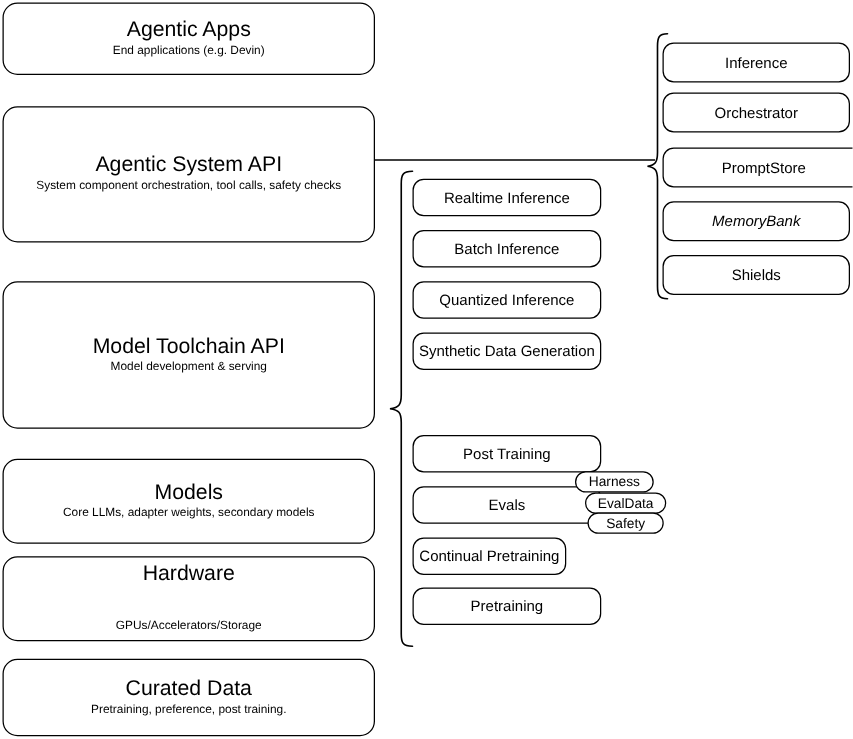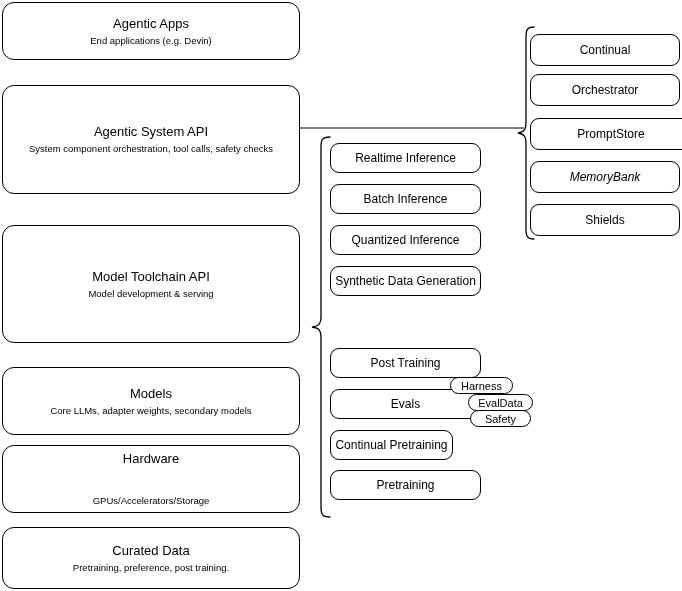--- a/index.html
+++ b/index.html
@@ -27,21 +27,21 @@
     border: 1px solid #000000;
     border-radius: 12px;
     background: #ffffff;
     display: flex;
     flex-direction: column;
     align-items: center;
     justify-content: center;
     text-align: center;
   }
   .layer-title {
-    font-size: 13px;
+    font-size: 17px;
     line-height: 17px;
     color: #000000;
   }
   .layer-sub {
     font-size: 9.5px;
     line-height: 14px;
     color: #000000;
     margin-top: 2px;
   }
   .pill-box {
@@ -149,42 +149,42 @@
   <div class="pill-box" style="left:330px; top:389px; width:151px; height:30px;">
     <span>Evals</span>
   </div>
   <div class="pill-box" style="left:330px; top:430px; width:123px; height:30px;">
     <span>Continual Pretraining</span>
   </div>
   <div class="pill-box" style="left:330px; top:470px; width:151px; height:30px;">
     <span>Pretraining</span>
   </div>
 
-  <div class="tag-pill" style="left:450px; top:377px; width:63px; height:17px;text-align:right;">
+  <div class="tag-pill" style="left:460px; top:377px; width:63px; height:17px;text-align:right;">
     <span>Harness</span>
   </div>
   <div class="tag-pill" style="left:468px; top:394px; width:65px; height:17px;">
     <span>EvalData</span>
   </div>
   <div class="tag-pill" style="left:470px; top:410px; width:61px; height:17px;">
     <span>Safety</span>
   </div>
 
   <svg class="brace-svg" style="left:514px; top:26px; width:22px; height:214px;" viewBox="0 0 22 214">
     <path d="M20,1
              C13,1 12,4 12,11
              L12,96
              C12,104 10,106 4,107
              C10,108 12,110 12,118
              L12,203
              C12,210 13,213 20,213" fill="none" stroke="#000000" stroke-width="1.3" stroke-linecap="round"></path>
   </svg>
 
   <div class="pill-box" style="left:530px; top:34px; width:150px; height:32px;">
-    <span>Continual</span>
+    <span>Inference</span>
   </div>
   <div class="pill-box" style="left:530px; top:74px; width:150px; height:32px;">
     <span>Orchestrator</span>
   </div>
   <div class="pill-box" style="left:530px; top:118px; width:162px; height:32px;">
     <span>PromptStore</span>
   </div>
   <div class="pill-box" style="left:530px; top:161px; width:150px; height:32px;font-style:italic;">
     <span>MemoryBank</span>
   </div>

